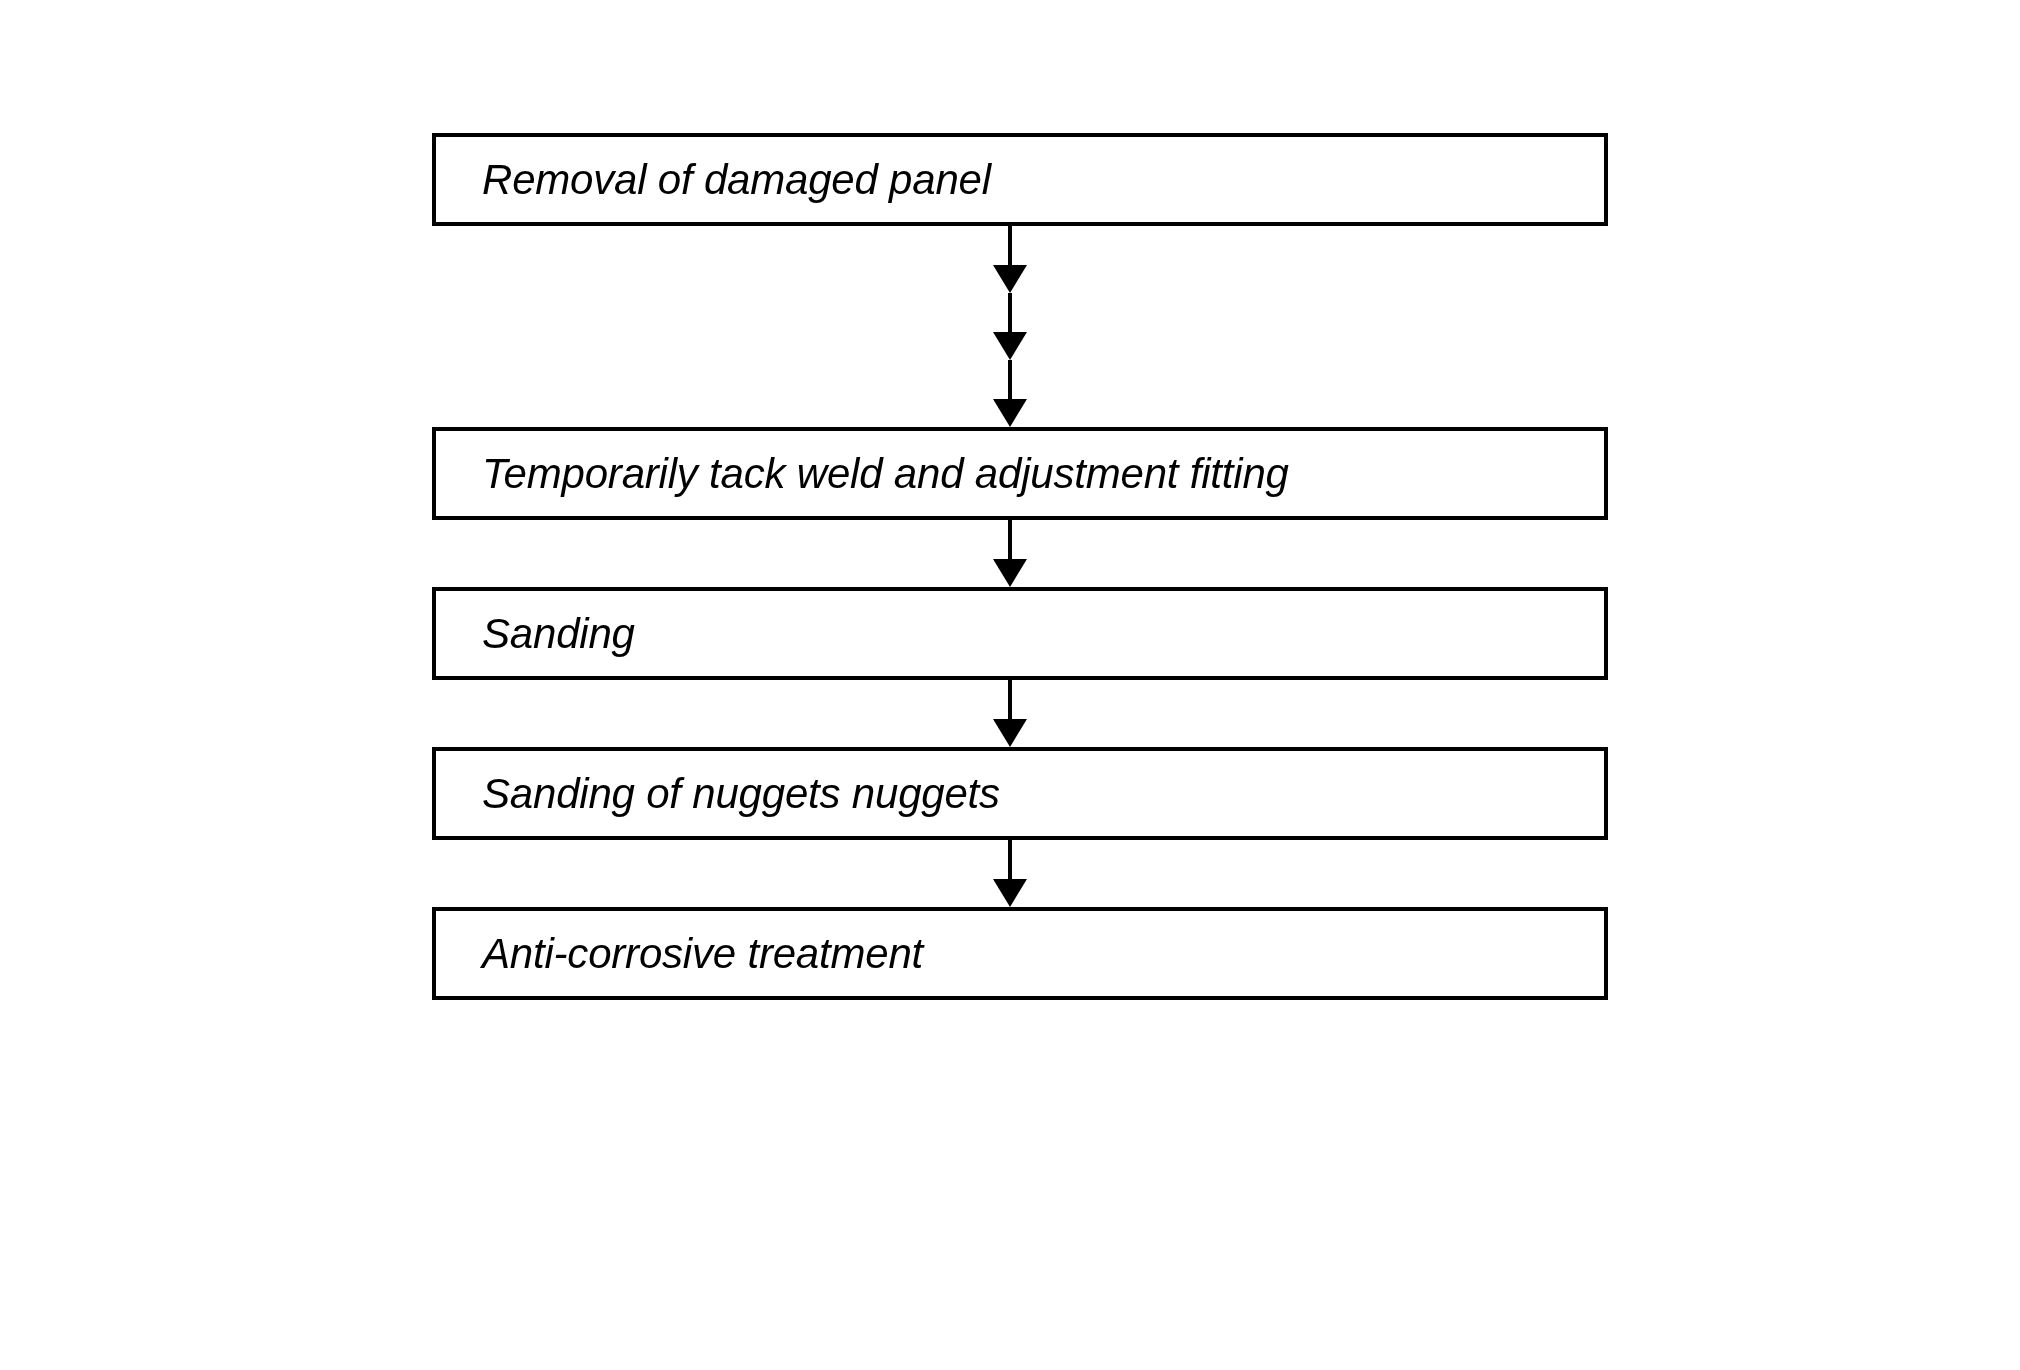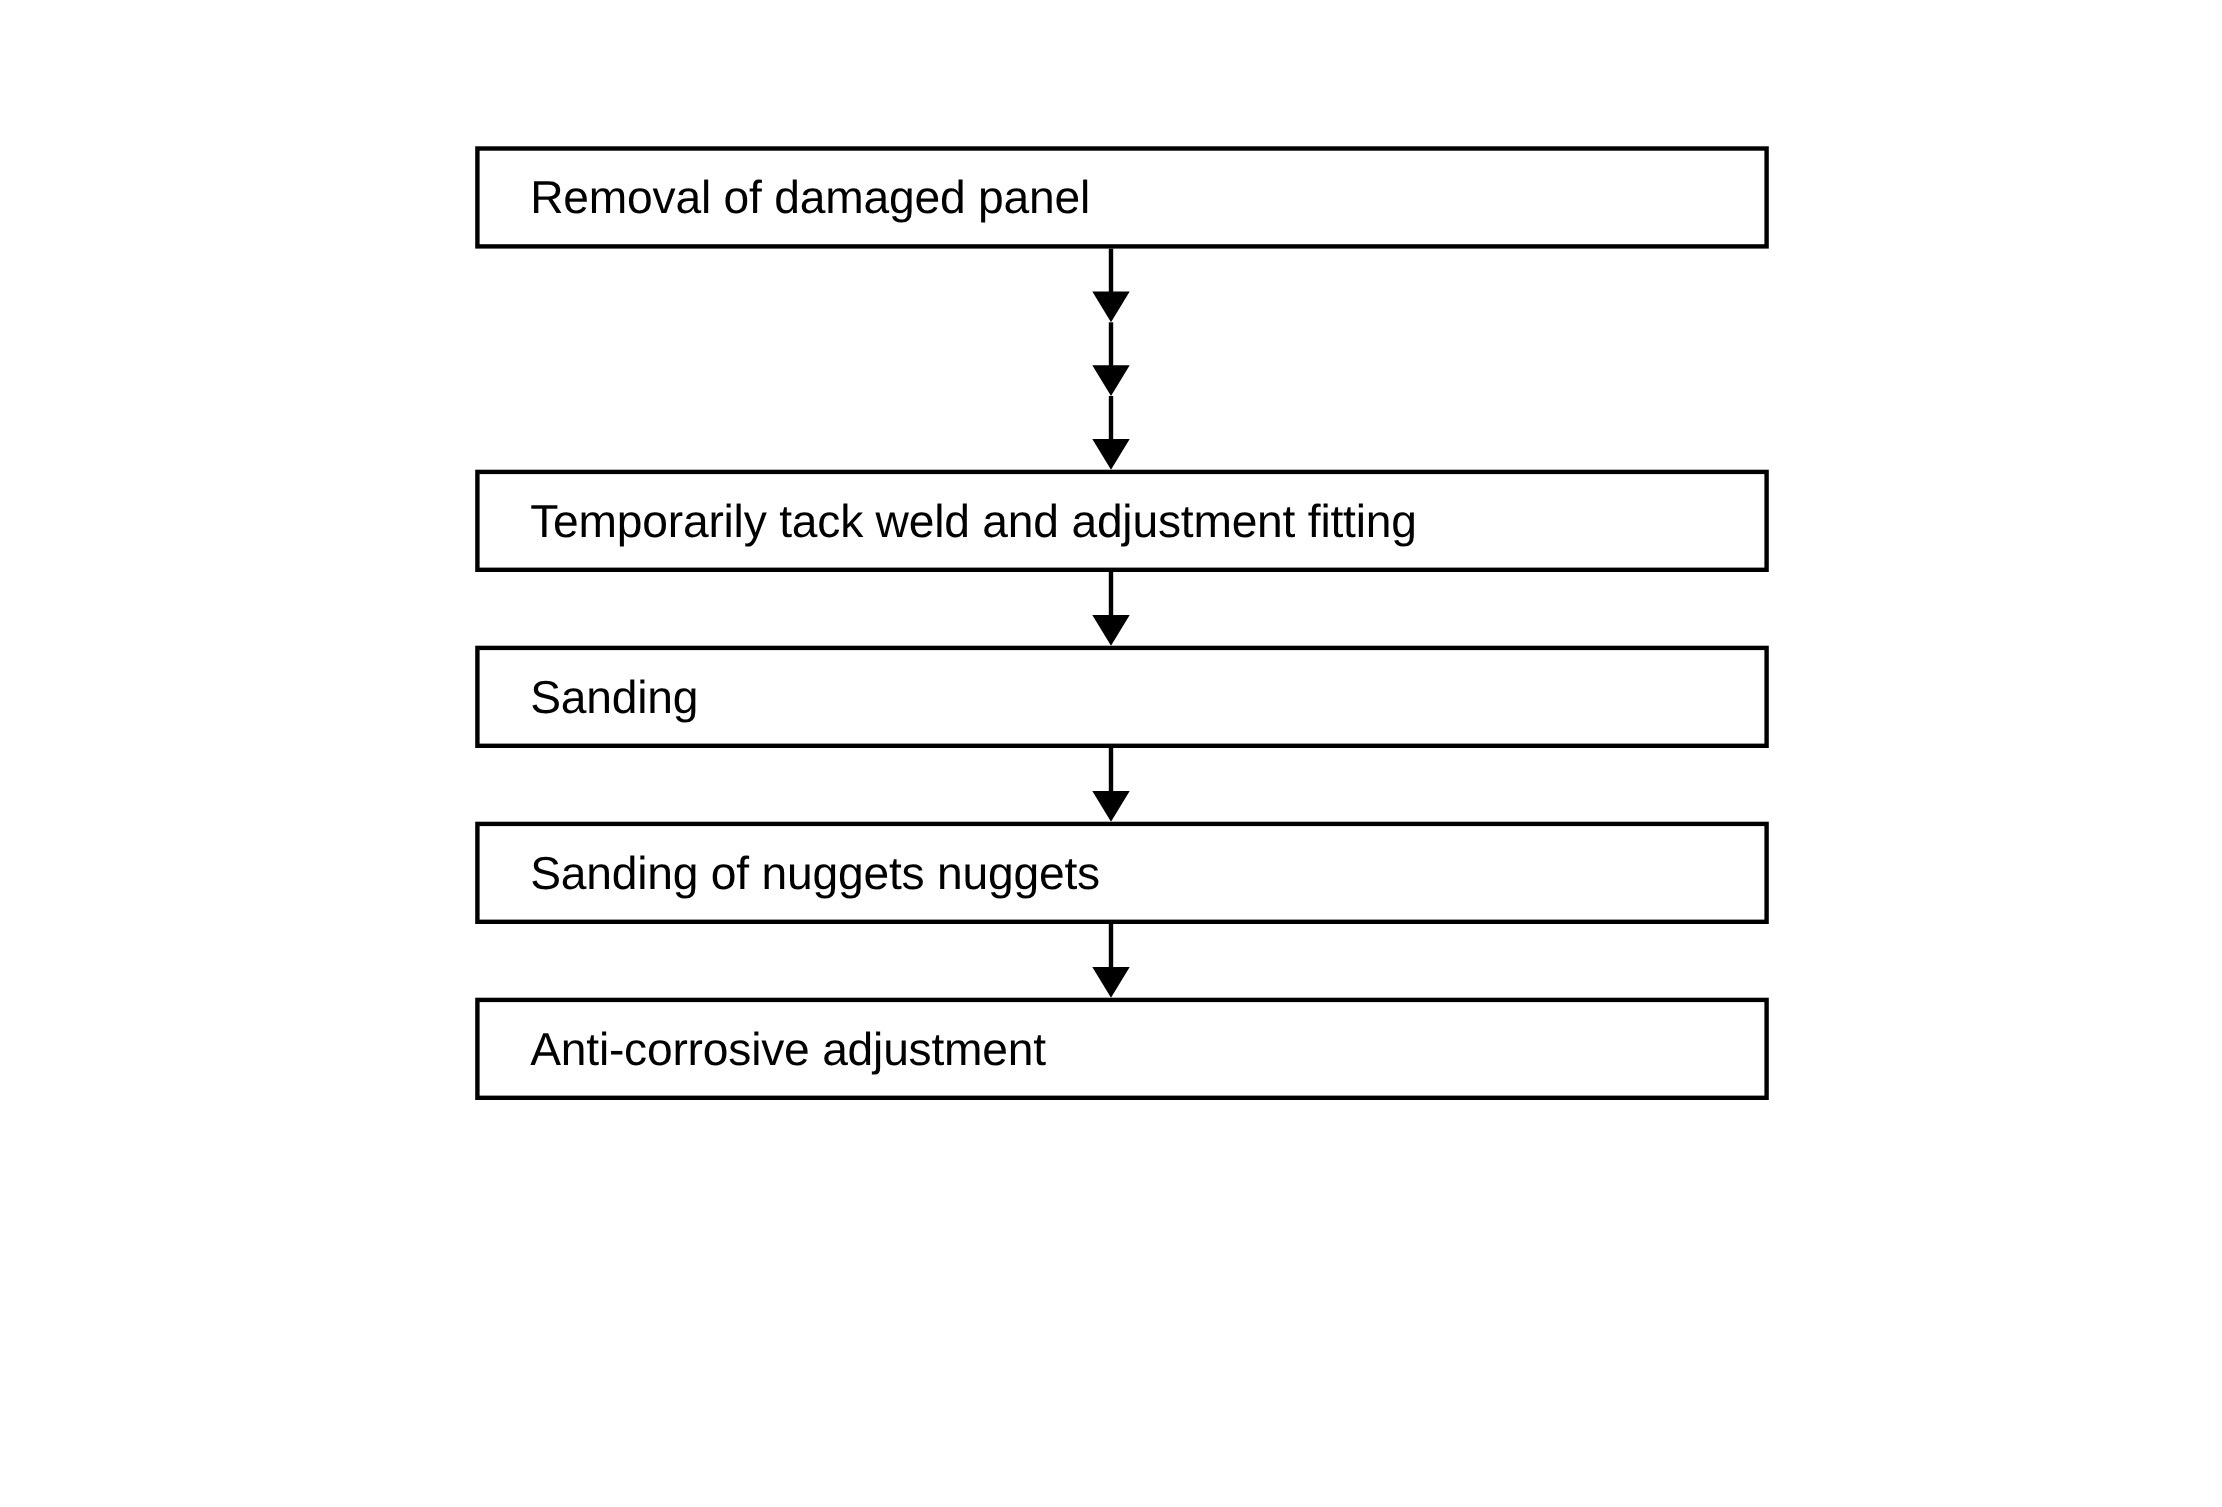--- a/index.html
+++ b/index.html
@@ -13,20 +13,21 @@
     height: 1370px;
     overflow: hidden;
     font-family: "Liberation Sans", "DejaVu Sans", sans-serif;
   }
 
   #canvas {
     position: relative;
     width: 2020px;
     height: 1370px;
     background: #ffffff;
+    font-style: italic;
   }
 
   .flow {
     position: absolute;
     left: 432px;
     top: 133px;
     width: 1176px;
   }
 
   .node {
@@ -130,17 +131,17 @@
     <div class="node">
       <span class="node-label">Sanding of nuggets nuggets</span>
     </div>
 
     <div class="connector tall">
       <div class="stem"></div>
       <div class="arrowhead"></div>
     </div>
 
     <div class="node">
-      <span class="node-label">Anti-corrosive adjustment</span>
+      <span class="node-label">Anti-corrosive treatment</span>
     </div>
 
   </div>
 </div>
 
 </body></html>

